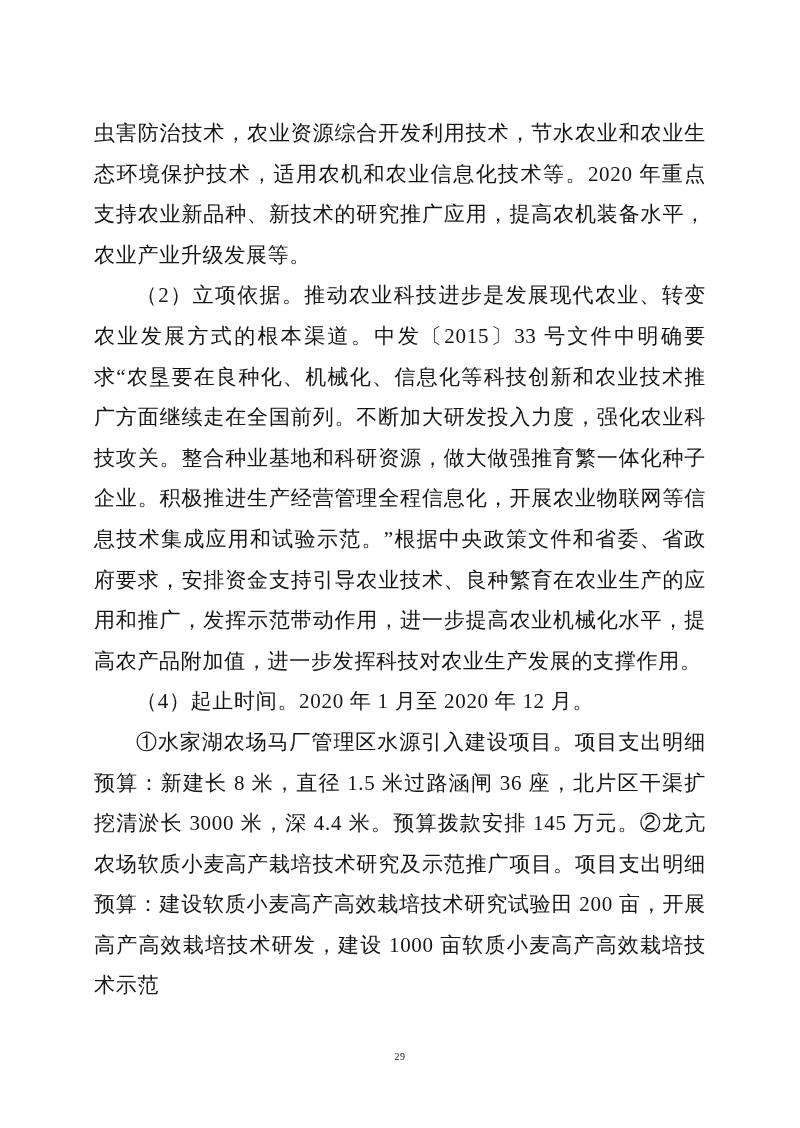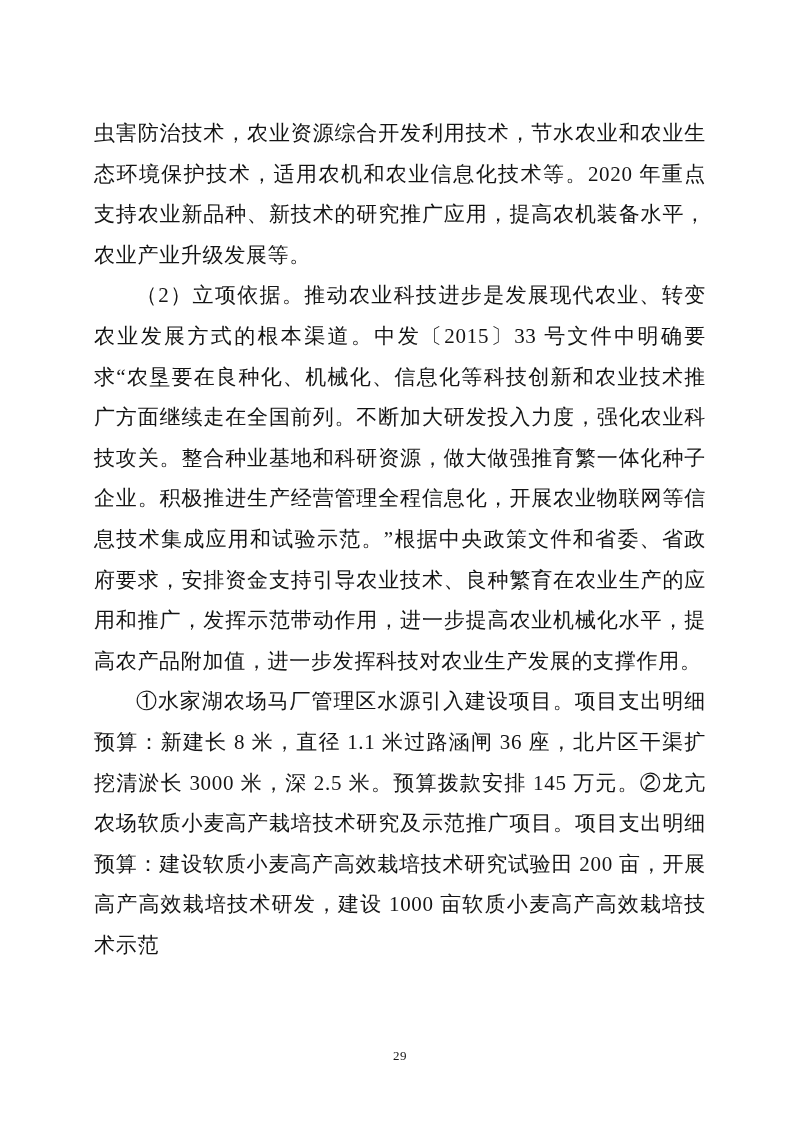--- a/index.html
+++ b/index.html
@@ -38,30 +38,31 @@
     text-indent: 0;
   }
   .footer {
     position: absolute;
     left: 0;
     right: 0;
     top: 1030px;
     text-align: center;
   }
   .page-num {
-    font-size: 13px;
+    font-size: 10px;
     letter-spacing: 0.5px;
     color: #141414;
   }
 </style>
 </head>
 <body>
 
 <div class="page">
   <div class="content">
     <p class="para no-indent">虫害防治技术，农业资源综合开发利用技术，节水农业和农业生态环境保护技术，适用农机和农业信息化技术等。2020 年重点支持农业新品种、新技术的研究推广应用，提高农机装备水平，农业产业升级发展等。</p>
     <p class="para">（2）立项依据。推动农业科技进步是发展现代农业、转变农业发展方式的根本渠道。中发〔2015〕33 号文件中明确要求“农垦要在良种化、机械化、信息化等科技创新和农业技术推广方面继续走在全国前列。不断加大研发投入力度，强化农业科技攻关。整合种业基地和科研资源，做大做强推育繁一体化种子企业。积极推进生产经营管理全程信息化，开展农业物联网等信息技术集成应用和试验示范。”根据中央政策文件和省委、省政府要求，安排资金支持引导农业技术、良种繁育在农业生产的应用和推广，发挥示范带动作用，进一步提高农业机械化水平，提高农产品附加值，进一步发挥科技对农业生产发展的支撑作用。</p>
-    <p class="para">①水家湖农场马厂管理区水源引入建设项目。项目支出明细预算：新建长 8 米，直径 1.1 米过路涵闸 36 座，北片区干渠扩挖清淤长 3000 米，深 2.5 米。预算拨款安排 145 万元。②龙亢农场软质小麦高产栽培技术研究及示范推广项目。项目支出明细预算：建设软质小麦高产高效栽培技术研究试验田 200 亩，开展高产高效栽培技术研发，建设 1000 亩软质小麦高产高效栽培技术示范</p>
+    <p class="para">（4）起止时间。2020 年 1 月至 2020 年 12 月。</p>
+    <p class="para">①水家湖农场马厂管理区水源引入建设项目。项目支出明细预算：新建长 8 米，直径 1.5 米过路涵闸 36 座，北片区干渠扩挖清淤长 3000 米，深 4.4 米。预算拨款安排 145 万元。②龙亢农场软质小麦高产栽培技术研究及示范推广项目。项目支出明细预算：建设软质小麦高产高效栽培技术研究试验田 200 亩，开展高产高效栽培技术研发，建设 1000 亩软质小麦高产高效栽培技术示范</p>
   </div>
   <div class="footer">
     <span class="page-num">29</span>
   </div>
 </div>
 
 </body></html>

